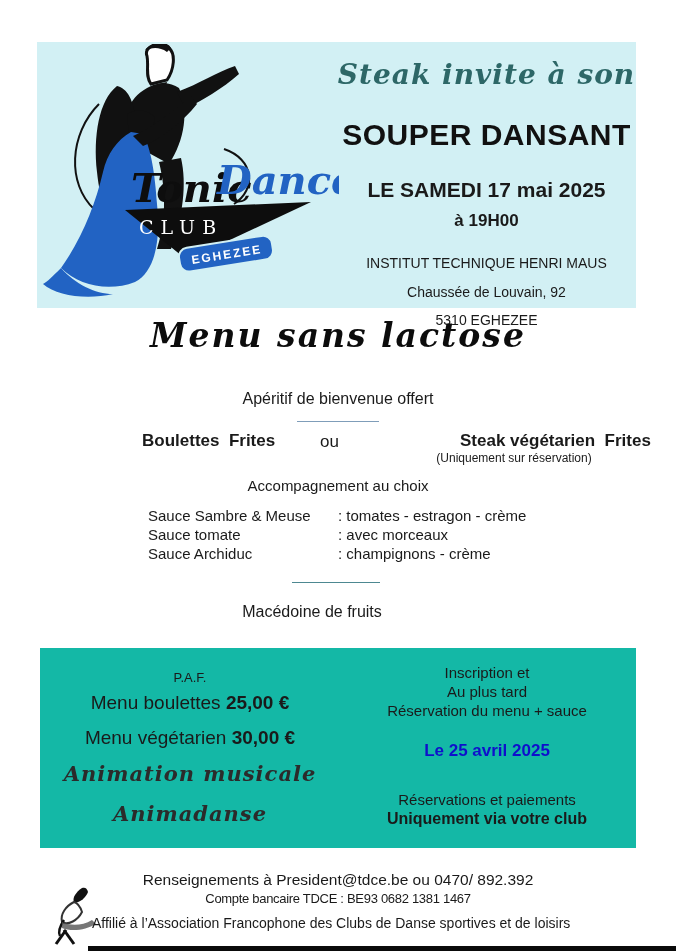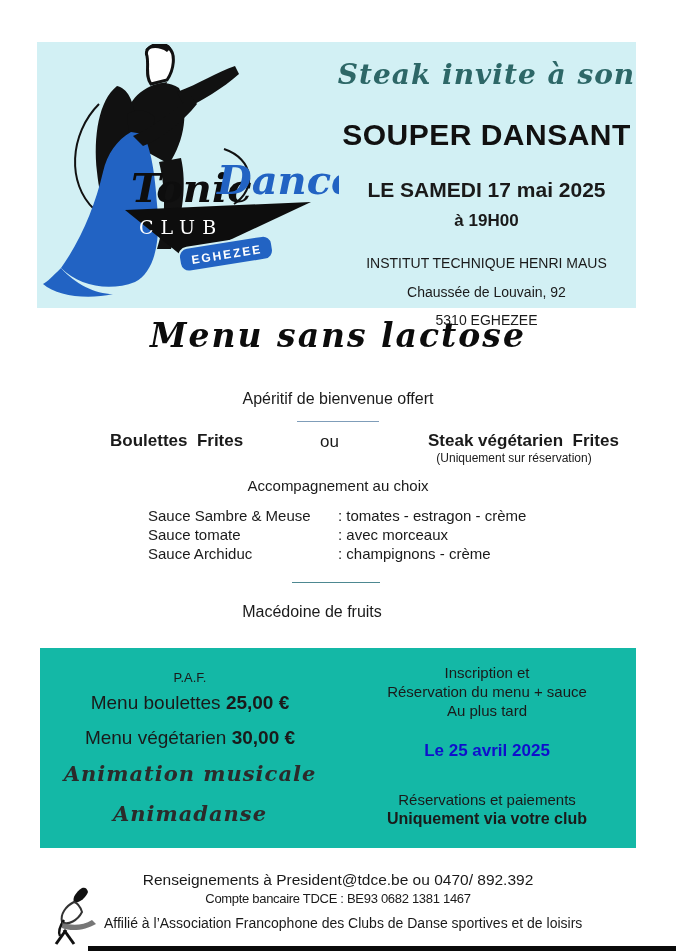--- a/index.html
+++ b/index.html
@@ -3,21 +3,21 @@
 <meta charset="utf-8">
 <style>
   html,body{margin:0;padding:0;}
   body{
     width:676px;height:951px;background:#ffffff;
     font-family:"Liberation Sans",sans-serif;color:#1a1a1a;
     position:relative;overflow:hidden;
   }
   .abs{position:absolute;}
   .center{text-align:center;}
-  .pre{white-space:pre-wrap;}
+  .pre{white-space:pre-wrap;margin-left:32px;}
 
   
   .header-box{left:37px;top:42px;width:599px;height:266px;background:#d2f0f4;}
   .logo-svg{position:absolute;left:2px;top:2px;}
   .header-right{position:absolute;left:300px;top:8px;width:299px;text-align:center;}
   .invite-script{font-family:"DejaVu Serif",serif;font-style:italic;font-weight:bold;
     font-size:28px;color:#2d6767;margin-top:8px;letter-spacing:1px;}
   .main-title{font-size:30px;font-weight:bold;color:#111;margin-top:27px;letter-spacing:.5px;}
   .date-line{font-size:21px;font-weight:bold;margin-top:26px;}
   .time-line{font-size:17px;font-weight:bold;margin-top:9px;}
@@ -58,21 +58,21 @@
   .bk-line{font-size:15px;line-height:19px;}
   .bk-first{margin-top:15px;}
   .deadline{font-size:17px;font-weight:bold;color:#0f0fcc;margin-top:21px;}
   .bk-res{font-size:15px;margin-top:30px;}
   .bk-club{font-size:16px;font-weight:bold;margin-top:2px;}
 
   
   .contact{left:0;top:871px;width:676px;font-size:15.5px;}
   .bank{left:0;top:891px;width:676px;font-size:13px;letter-spacing:-.3px;}
   .dancer-svg{position:absolute;left:52px;top:886px;}
-  .affiliation{left:104px;top:915px;font-size:14px;}
+  .affiliation{left:92px;top:915px;font-size:14px;}
   .bottom-bar{left:88px;bottom:0;width:588px;height:5px;background:#0a0a0a;}
 </style>
 </head>
 <body>
 
 <div class="abs header-box">
 
   <svg class="logo-svg" width="300" height="260" viewBox="0 0 300 260">
 
     <path d="M60,60 C30,90 28,140 55,165" fill="none" stroke="#111" stroke-width="2"></path>
@@ -149,22 +149,22 @@
 <div class="abs bottom-box">
   <div class="price-col">
     <div class="paf">P.A.F.</div>
     <div class="menu-price"><span>Menu boulettes </span><b>25,00 €</b></div>
     <div class="menu-price second"><span>Menu végétarien </span><b>30,00 €</b></div>
     <div class="anim anim1">Animation musicale</div>
     <div class="anim anim2">Animadanse</div>
   </div>
   <div class="booking-col">
     <div class="bk-line bk-first">Inscription et</div>
+    <div class="bk-line">Au plus tard</div>
     <div class="bk-line">Réservation du menu + sauce</div>
-    <div class="bk-line">Au plus tard</div>
     <div class="deadline">Le 25 avril 2025</div>
     <div class="bk-res">Réservations et paiements</div>
     <div class="bk-club">Uniquement via votre club</div>
   </div>
 </div>
 
 <div class="abs contact center">Renseignements à President@tdce.be ou 0470/ 892.392</div>
 <div class="abs bank center">Compte bancaire TDCE : BE93 0682 1381 1467</div>
 
 <svg class="dancer-svg" width="52" height="60" viewBox="0 0 52 60">

